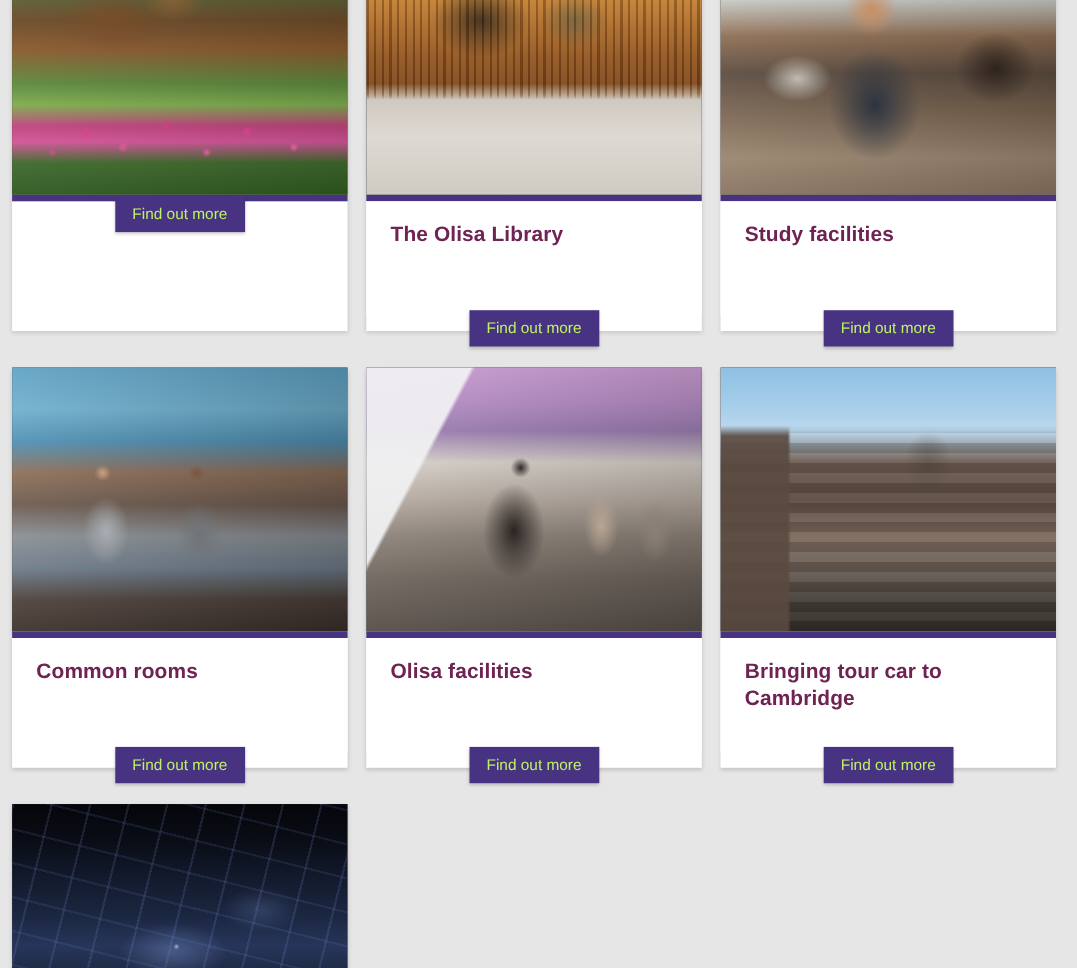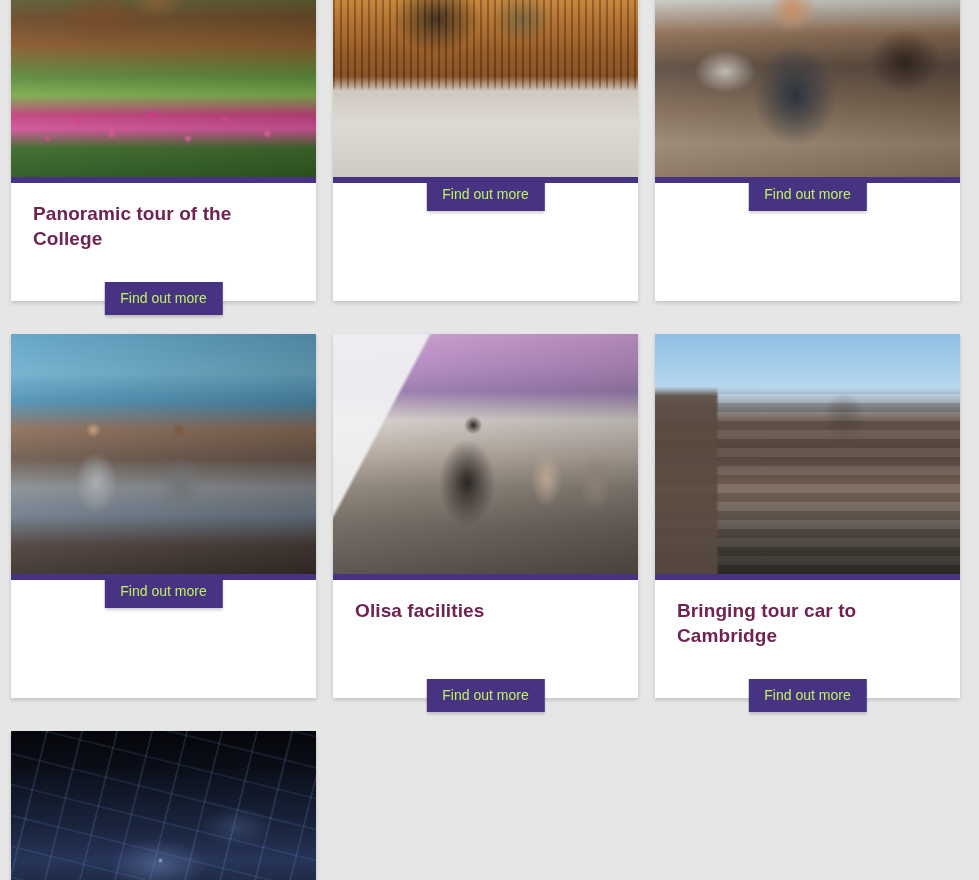--- a/index.html
+++ b/index.html
@@ -237,53 +237,59 @@
 </head>
 <body>
 
 <div class="card-grid">
 
   <div class="card row-1">
     <div class="card-media">
       <div class="photo ph-wicker"></div>
     </div>
     <div class="card-accent"></div>
-    <div class="card-body">
-      <div class="card-title">Panoramic tour of the College</div>
-    </div>
     <div class="card-footer">
       <button class="find-out-more">Find out more</button>
     </div>
   </div>
 
   <div class="card row-1">
     <div class="card-media">
       <div class="photo ph-library"></div>
     </div>
     <div class="card-accent"></div>
+    <div class="card-body">
+      <div class="card-title">The Olisa Library</div>
+    </div>
     <div class="card-footer">
       <button class="find-out-more">Find out more</button>
     </div>
   </div>
 
   <div class="card row-1">
     <div class="card-media">
       <div class="photo ph-study"></div>
     </div>
     <div class="card-accent"></div>
+    <div class="card-body">
+      <div class="card-title">Study facilities</div>
+    </div>
     <div class="card-footer">
       <button class="find-out-more">Find out more</button>
     </div>
   </div>
 
   <div class="card">
     <div class="card-media">
       <div class="photo ph-common"></div>
     </div>
     <div class="card-accent"></div>
+    <div class="card-body">
+      <div class="card-title">Common rooms</div>
+    </div>
     <div class="card-footer">
       <button class="find-out-more">Find out more</button>
     </div>
   </div>
 
   <div class="card">
     <div class="card-media">
       <div class="photo ph-mail"></div>
     </div>
     <div class="card-accent"></div>

